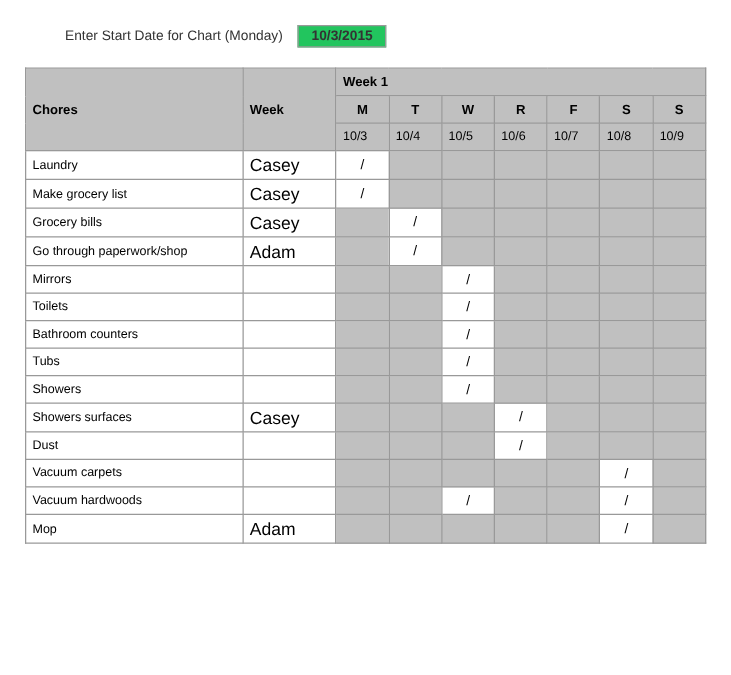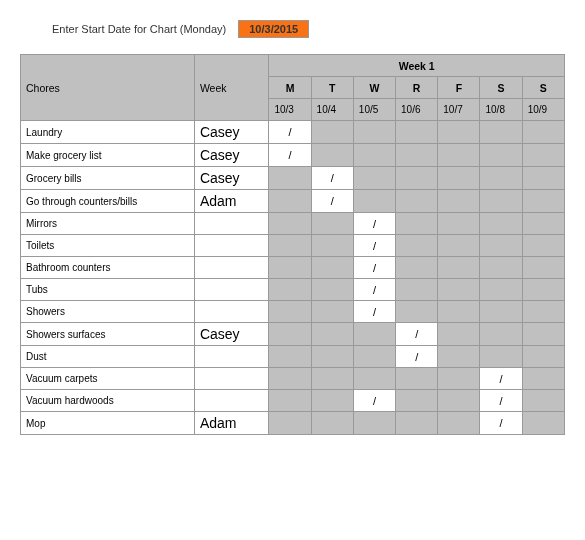--- a/index.html
+++ b/index.html
@@ -16,21 +16,21 @@
       align-items: center;
       margin-bottom: 16px;
       gap: 12px;
     }
     .header-label {
       font-size: 11px;
       color: #333;
       margin-left: 32px;
     }
     .date-box {
-      background: #f97316;
+      background: #22c55e;
       border: 1px solid #999;
       padding: 2px 10px;
       font-size: 11px;
       font-weight: bold;
       color: #333;
     }
     table {
       border-collapse: collapse;
       width: 100%;
     }
@@ -39,27 +39,27 @@
       padding: 3px 5px;
       text-align: left;
       font-size: 10.5px;
       height: 22px;
       vertical-align: middle;
     }
     .col-chore { width: 140px; }
     .col-owner { width: 60px; }
     .col-day { width: 34px; text-align: center; }
     .header-week {
-      text-align: center;
+      text-align: left;
       background: #c0c0c0;
       font-weight: bold;
     }
     .header-chore-owner {
       background: #c0c0c0;
-      font-weight: normal;
+      font-weight: bold;
       vertical-align: middle;
     }
     .day-header-row th {
       background: #c0c0c0;
       text-align: center;
       font-weight: bold;
     }
     .date-row td {
       background: #c0c0c0;
       text-align: left;
@@ -133,21 +133,21 @@
         <td class="col-owner owner-cell">Casey</td>
         <td class="col-day shaded"></td>
         <td class="col-day slash">/</td>
         <td class="col-day shaded"></td>
         <td class="col-day shaded"></td>
         <td class="col-day shaded"></td>
         <td class="col-day shaded"></td>
         <td class="col-day shaded"></td>
       </tr>
       <tr class="task-row">
-        <td class="col-chore task-name">Go through counters/bills</td>
+        <td class="col-chore task-name">Go through paperwork/shop</td>
         <td class="col-owner owner-cell">Adam</td>
         <td class="col-day shaded"></td>
         <td class="col-day slash">/</td>
         <td class="col-day shaded"></td>
         <td class="col-day shaded"></td>
         <td class="col-day shaded"></td>
         <td class="col-day shaded"></td>
         <td class="col-day shaded"></td>
       </tr>
       <tr class="task-row">

